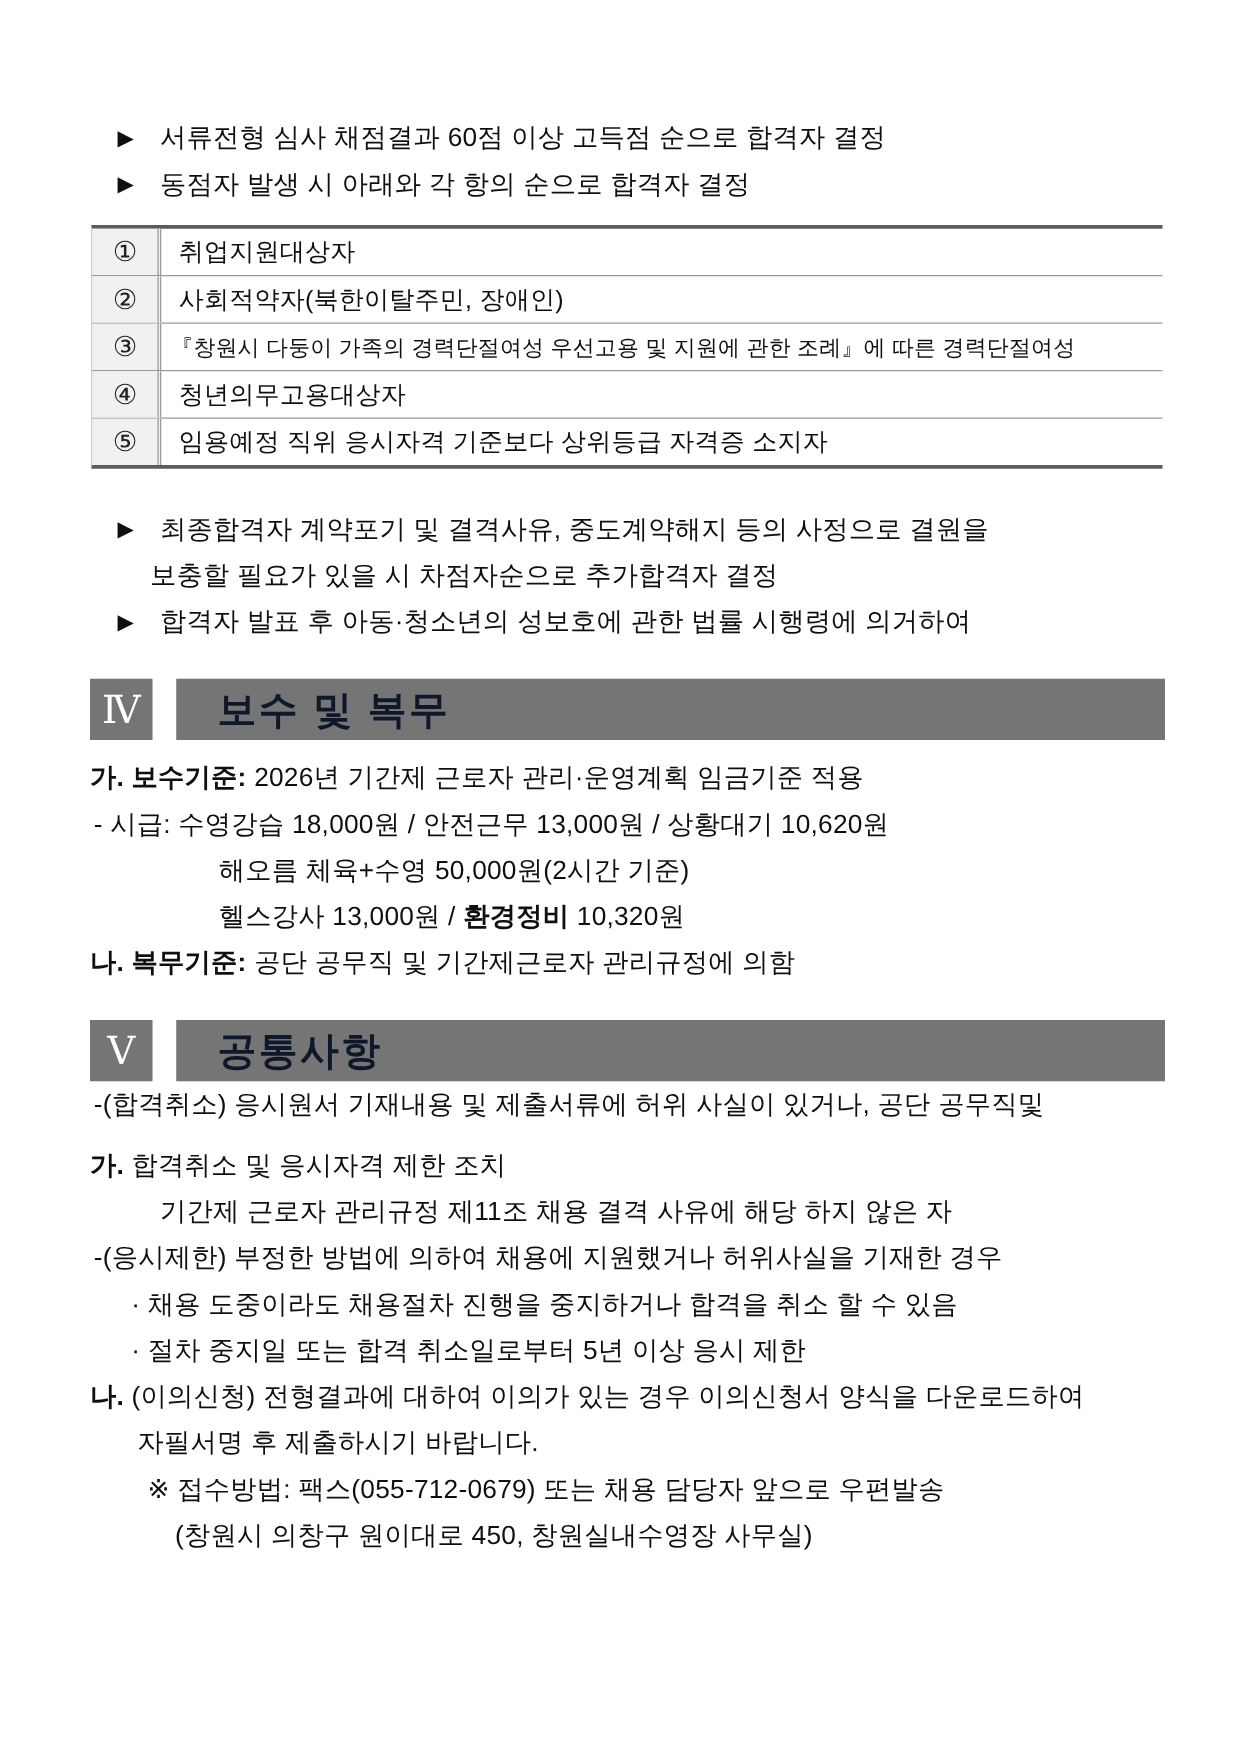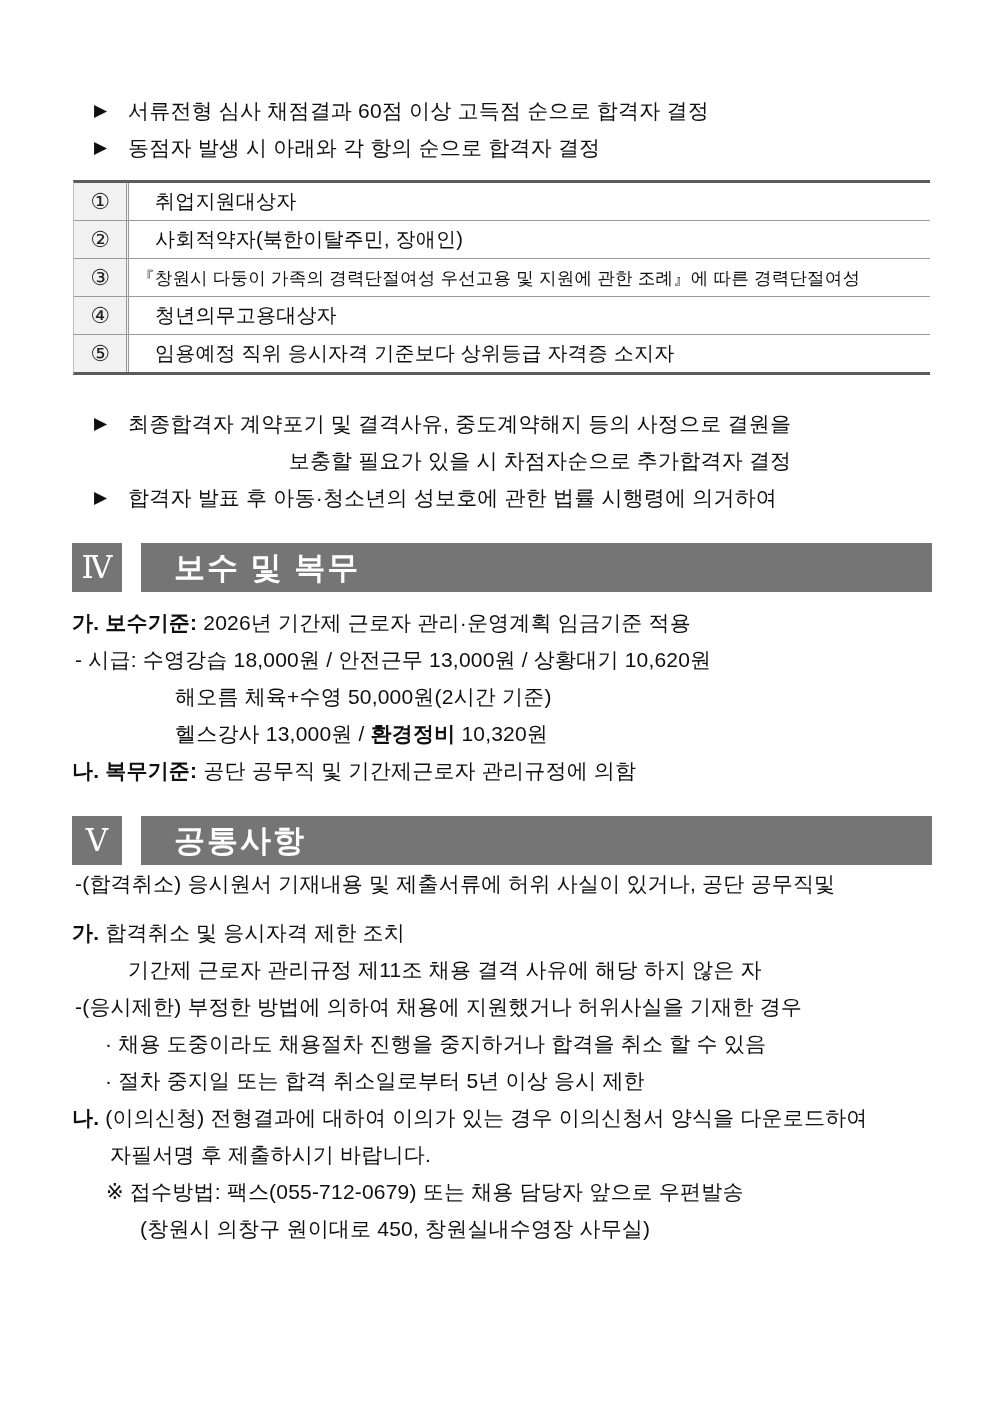--- a/index.html
+++ b/index.html
@@ -13,57 +13,57 @@
   
   .h-bold{font-size:23px;font-weight:bold;line-height:32px;letter-spacing:.5px;}
 
   
   .line{font-size:21px;line-height:37px;letter-spacing:.2px;white-space:nowrap;}
   .bold{font-weight:bold;}
 
   
   .bullet-row{display:flex;margin-left:22px;}
   .bullet-row .arrow{width:34px;font-size:17px;line-height:37px;flex:0 0 34px;}
-  .bullet-cont{margin-left:76px;text-align:center;} 
+  .bullet-cont{margin-left:48px;} 
 
   
   .tb{
     margin:14px 0 0 1px;width:856px;
     border-top:3px solid #5c5c5c;border-bottom:3px solid #5c5c5c;
     border-left:1px solid #c0c0c0;
   }
   .tb-row{display:flex;align-items:center;height:37px;border-bottom:1px solid #9a9a9a;}
   .tb-row:last-child{border-bottom:none;}
   .tb-num{
     flex:0 0 52px;align-self:stretch;background:#f1f1f1;
     border-right:3px double #9a9a9a;
     display:flex;align-items:center;justify-content:center;
     font-size:22px;color:#222;
   }
-  .tb-text{padding-left:26px;font-size:20px;letter-spacing:.2px;white-space:nowrap;}
+  .tb-text{padding-left:14px;font-size:20px;letter-spacing:.2px;white-space:nowrap;}
   .tb-text.small{font-size:17.5px;padding-left:8px;text-align:right;}
 
   
   .sec-header{display:flex;height:49px;margin-top:27px;}
   .sec-num{
     flex:0 0 50px;background:#757575;color:#ffffff;
     font-family:"Liberation Serif","DejaVu Serif",serif;font-size:31px;
     display:flex;align-items:center;justify-content:center;
   }
   .sec-banner{
-    flex:1;background:#757575;color:#ffffff;margin-left:19px;
+    flex:1;background:#757575;color:#0f172a;margin-left:19px;
     display:flex;align-items:center;padding-left:33px;
     font-size:31px;font-weight:bold;letter-spacing:2px;
   }
 
   
   .ind-3{margin-left:3px;}
   .ind-33{margin-left:33px;}
   .ind-38{margin-left:38px;}
-  .ind-46{margin-left:34px;}
+  .ind-46{margin-left:46px;}
   .ind-56{margin-left:56px;}
   .ind-68{margin-left:68px;}
   .ind-103{margin-left:103px;}
 
   .mt-sm{margin-top:6px;}
   .mt-md{margin-top:12px;}
   .mt-lg{margin-top:30px;}
 </style>
 </head>
 <body>

